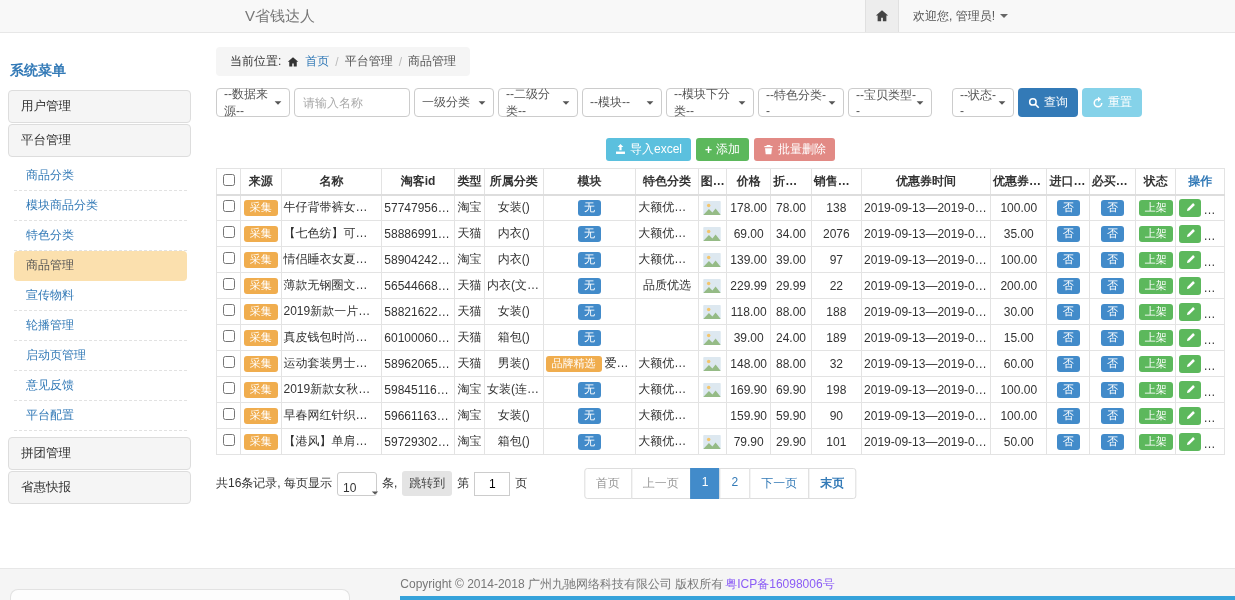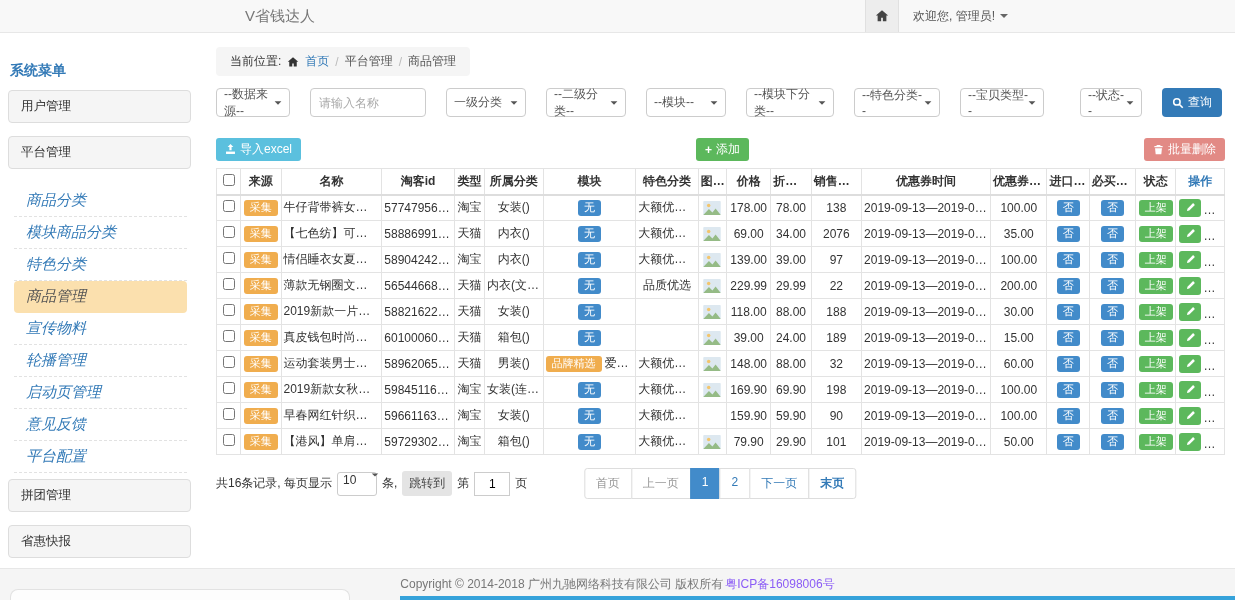--- a/index.html
+++ b/index.html
@@ -16,45 +16,45 @@
   .header-right { position:absolute; left:865px; top:0; height:32px; display:flex; align-items:center; }
   .home-box { width:34px; height:32px; display:flex; align-items:center; justify-content:center;
     background:#ededed; border-left:1px solid #e0e0e0; border-right:1px solid #e0e0e0; cursor:pointer; }
   .welcome { margin-left:14px; color:#555; display:flex; align-items:center; gap:5px; cursor:pointer; }
   .caret { display:inline-block; width:0; height:0; border-left:4px solid transparent;
     border-right:4px solid transparent; border-top:4px solid #666; }
   
   .sidebar { position:absolute; left:8px; top:60px; width:183px; height:506px; overflow:hidden; }
   .sidebar-title { color:#337ab7; font-weight:bold; font-size:14px; margin:2px 0 10px 2px; }
   .side-panel { background:#f5f5f5; border:1px solid #ddd; border-radius:4px;
-    padding:7px 12px; font-size:12.5px; color:#333; margin-bottom:13px; cursor:pointer; }
+    padding:7px 12px; font-size:12.5px; color:#333; margin-bottom:1px; cursor:pointer; }
   .side-sub { background:#fff; padding:3px 4px 3px 6px; margin-bottom:3px; }
-  .side-sub-item { color:#337ab7; font-size:15px; padding:6px 12px;
-    border-bottom:1px dashed #e2e2e2; cursor:pointer;font-style:italic; }
+  .side-sub-item { color:#337ab7; font-size:12px; padding:6px 12px;
+    border-bottom:1px dashed #e2e2e2; cursor:pointer; }
   .side-sub-item.active { background:#fbe0ae; border-radius:4px; color:#555; border-bottom-color:transparent; }
   
   .main { position:absolute; left:216px; top:47px; width:1009px; }
   .breadcrumb { display:inline-flex; align-items:center; gap:6px;
     background:#f5f5f5; border-radius:4px; padding:6px 14px; margin-bottom:12px; }
   .breadcrumb .bc-home { color:#337ab7; cursor:pointer; }
   .breadcrumb .bc-sep { color:#bbb; }
   .breadcrumb .bc-item { color:#555; }
-  .filter-bar { display:flex; gap:20px; }
+  .filter-bar { display:flex; gap:4px; }
   .f-select { height:29px; border:1px solid #ccc; border-radius:4px; background:#fff;
     display:flex; align-items:center; justify-content:space-between; padding:0 7px;
     color:#555; cursor:pointer; flex:none; }
   .f-select .caret { border-top-color:#555; transform:scale(.85); }
   .f-input { height:29px; border:1px solid #ccc; border-radius:4px; padding:0 8px;
     font-size:12px; color:#333; font-family:inherit; flex:none; }
   .f-input::placeholder { color:#aaa; }
   .btn { border:none; border-radius:4px; color:#fff; font-size:12px; height:29px; padding:0 10px;
     display:inline-flex; align-items:center; gap:4px; cursor:pointer; font-family:inherit; flex:none; }
   .btn-search { background:#337ab7; }
   .btn-reset { background:#85d2e9; }
-  .toolbar { display:flex; justify-content:space-between; gap:5px; margin:21px 0 7px; }
+  .toolbar { display:flex; justify-content:center; gap:5px; margin:21px 0 7px; }
   .btn-sm { height:23px; padding:0 9px; border-radius:3px; }
   .btn-import { background:#5bc0de; }
   .btn-add { background:#5cb85c; }
   .btn-batch-delete { background:#e28a85; }
   
   table { width:100%; border-collapse:collapse; table-layout:fixed; font-size:12px; }
   th, td { border:1px solid #e3e3e3; text-align:center; padding:3px 2px; height:26px;
     overflow:hidden; white-space:nowrap; text-overflow:ellipsis; }
   th { font-weight:bold; color:#333; background:#fff; border-bottom:2px solid #ddd; }
   th.op-col { color:#337ab7; }
@@ -66,21 +66,21 @@
   .module-text { margin-left:3px; color:#333; }
   .thumb { display:inline-block; vertical-align:middle; line-height:0; }
   .op-btn { display:inline-flex; align-items:center; justify-content:center;
     width:22px; height:18px; border-radius:3px; margin:0 1px; cursor:pointer; border:none; }
   .op-edit { background:#5cb85c; }
   .op-del { background:#d9534f; }
   input[type=checkbox] { width:12px; height:12px; cursor:pointer; }
   
   .pager-row { position:relative; margin-top:13px; height:30px; color:#333; }
   .pager-info { position:absolute; left:0; top:3px; display:flex; align-items:center; gap:5px; }
-  .pp-select { display:inline-flex; align-items:flex-start; justify-content:space-between;
+  .pp-select { display:inline-flex; align-items:flex-end; justify-content:space-between;
     width:40px; height:24px; border:1px solid #ccc; border-radius:3px; padding:0 5px;
     background:#fff; cursor:pointer;gap:15px; }
   .pp-select .caret { border-top-color:#555; transform:scale(.8); }
   .jump-btn { background:#e4e4e4; border-radius:3px; padding:4px 7px; color:#444; cursor:pointer; }
   .page-input { width:36px; height:24px; border:1px solid #ccc; text-align:center;
     font-size:12px; font-family:inherit; }
   .pager-buttons { position:absolute; left:50%; transform:translateX(-50%); top:0; display:flex; }
   .pg-btn { border:1px solid #ddd; background:#fff; color:#337ab7; padding:6px 11px;
     margin-left:-1px; cursor:pointer; }
   .pg-btn:first-child { border-radius:3px 0 0 3px; }

